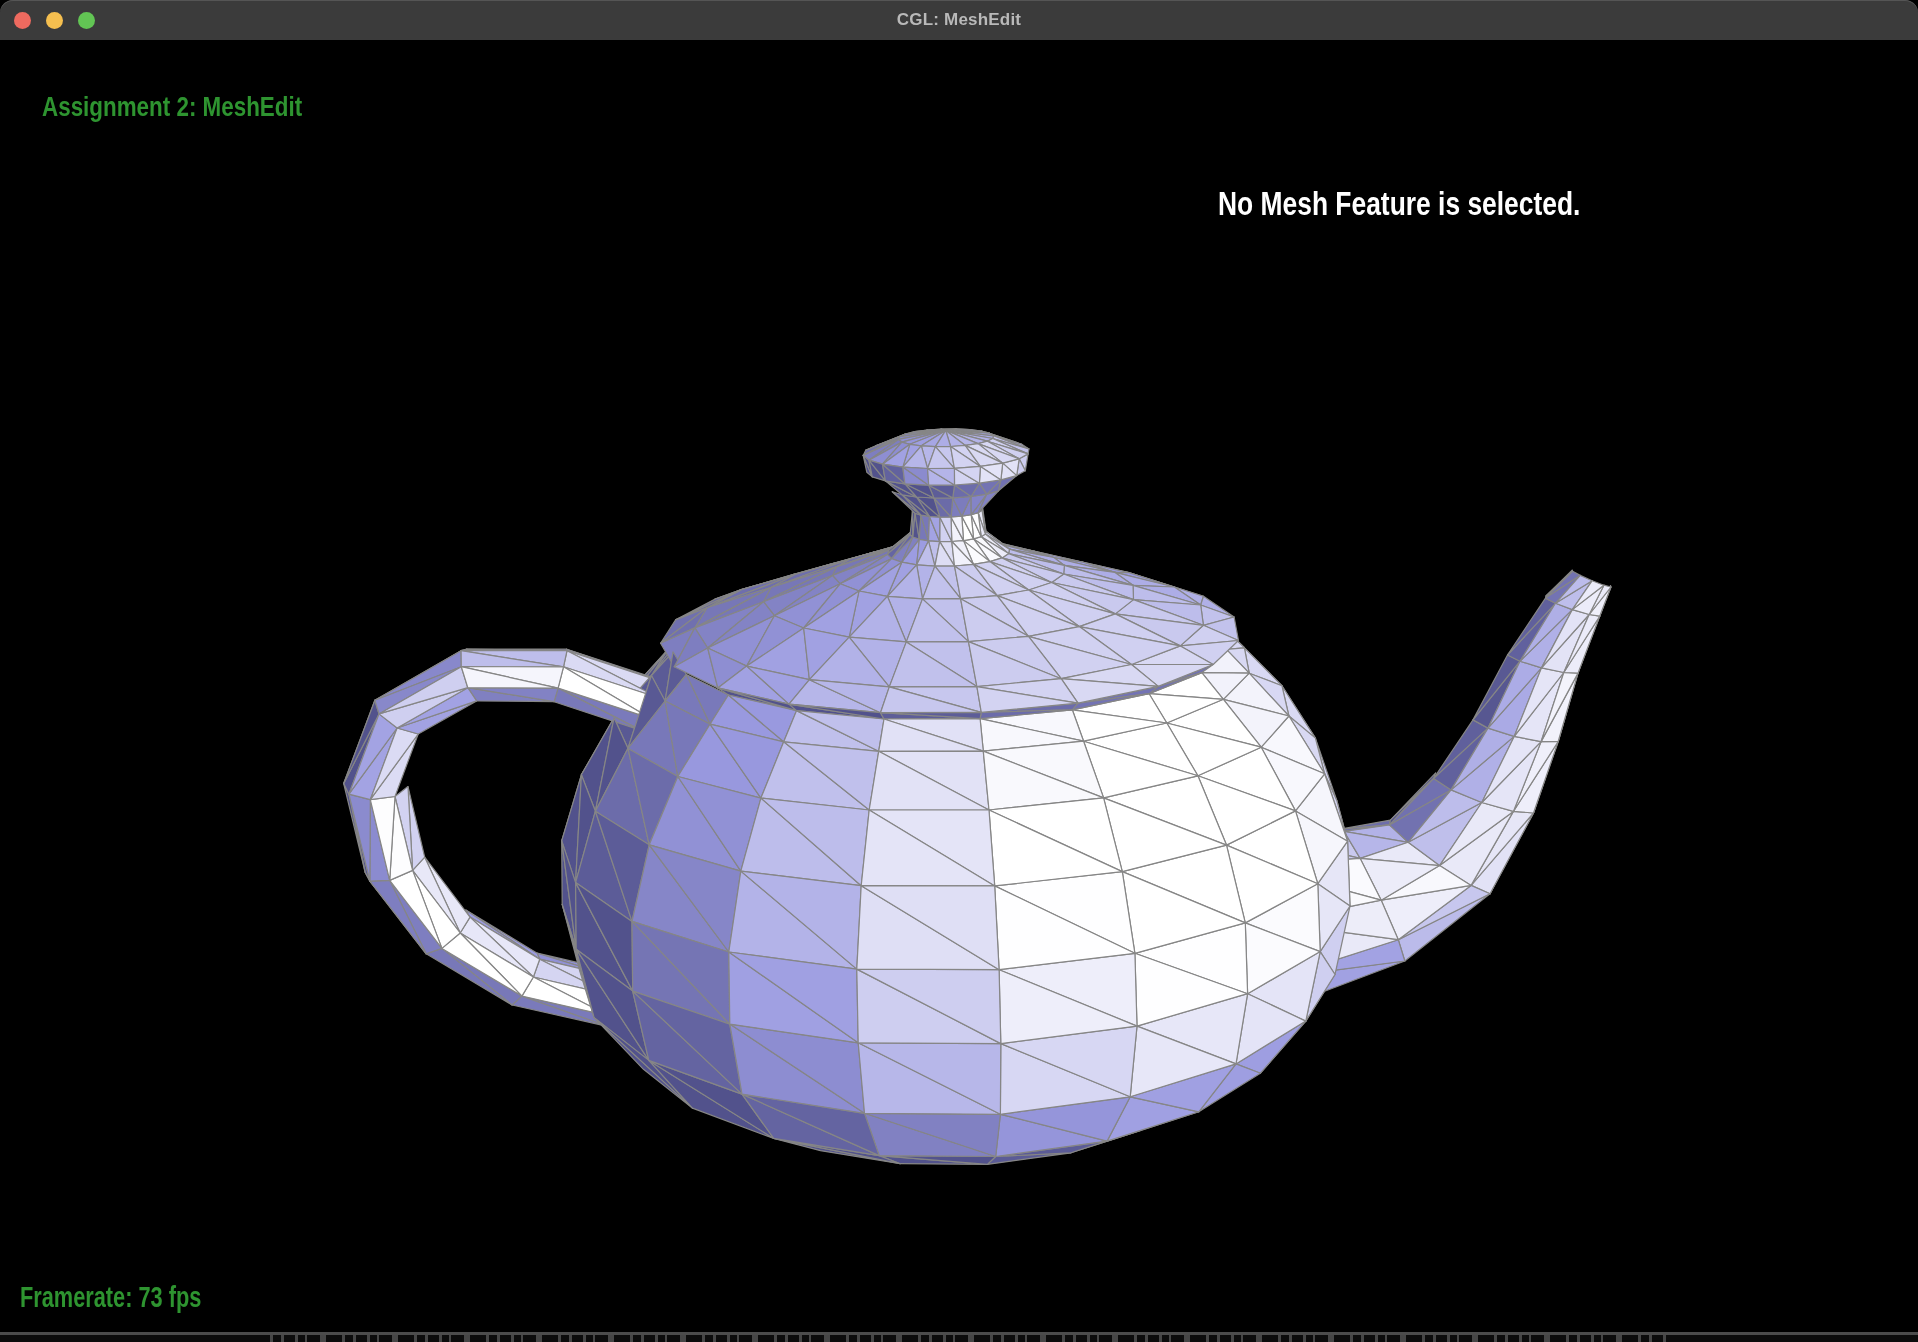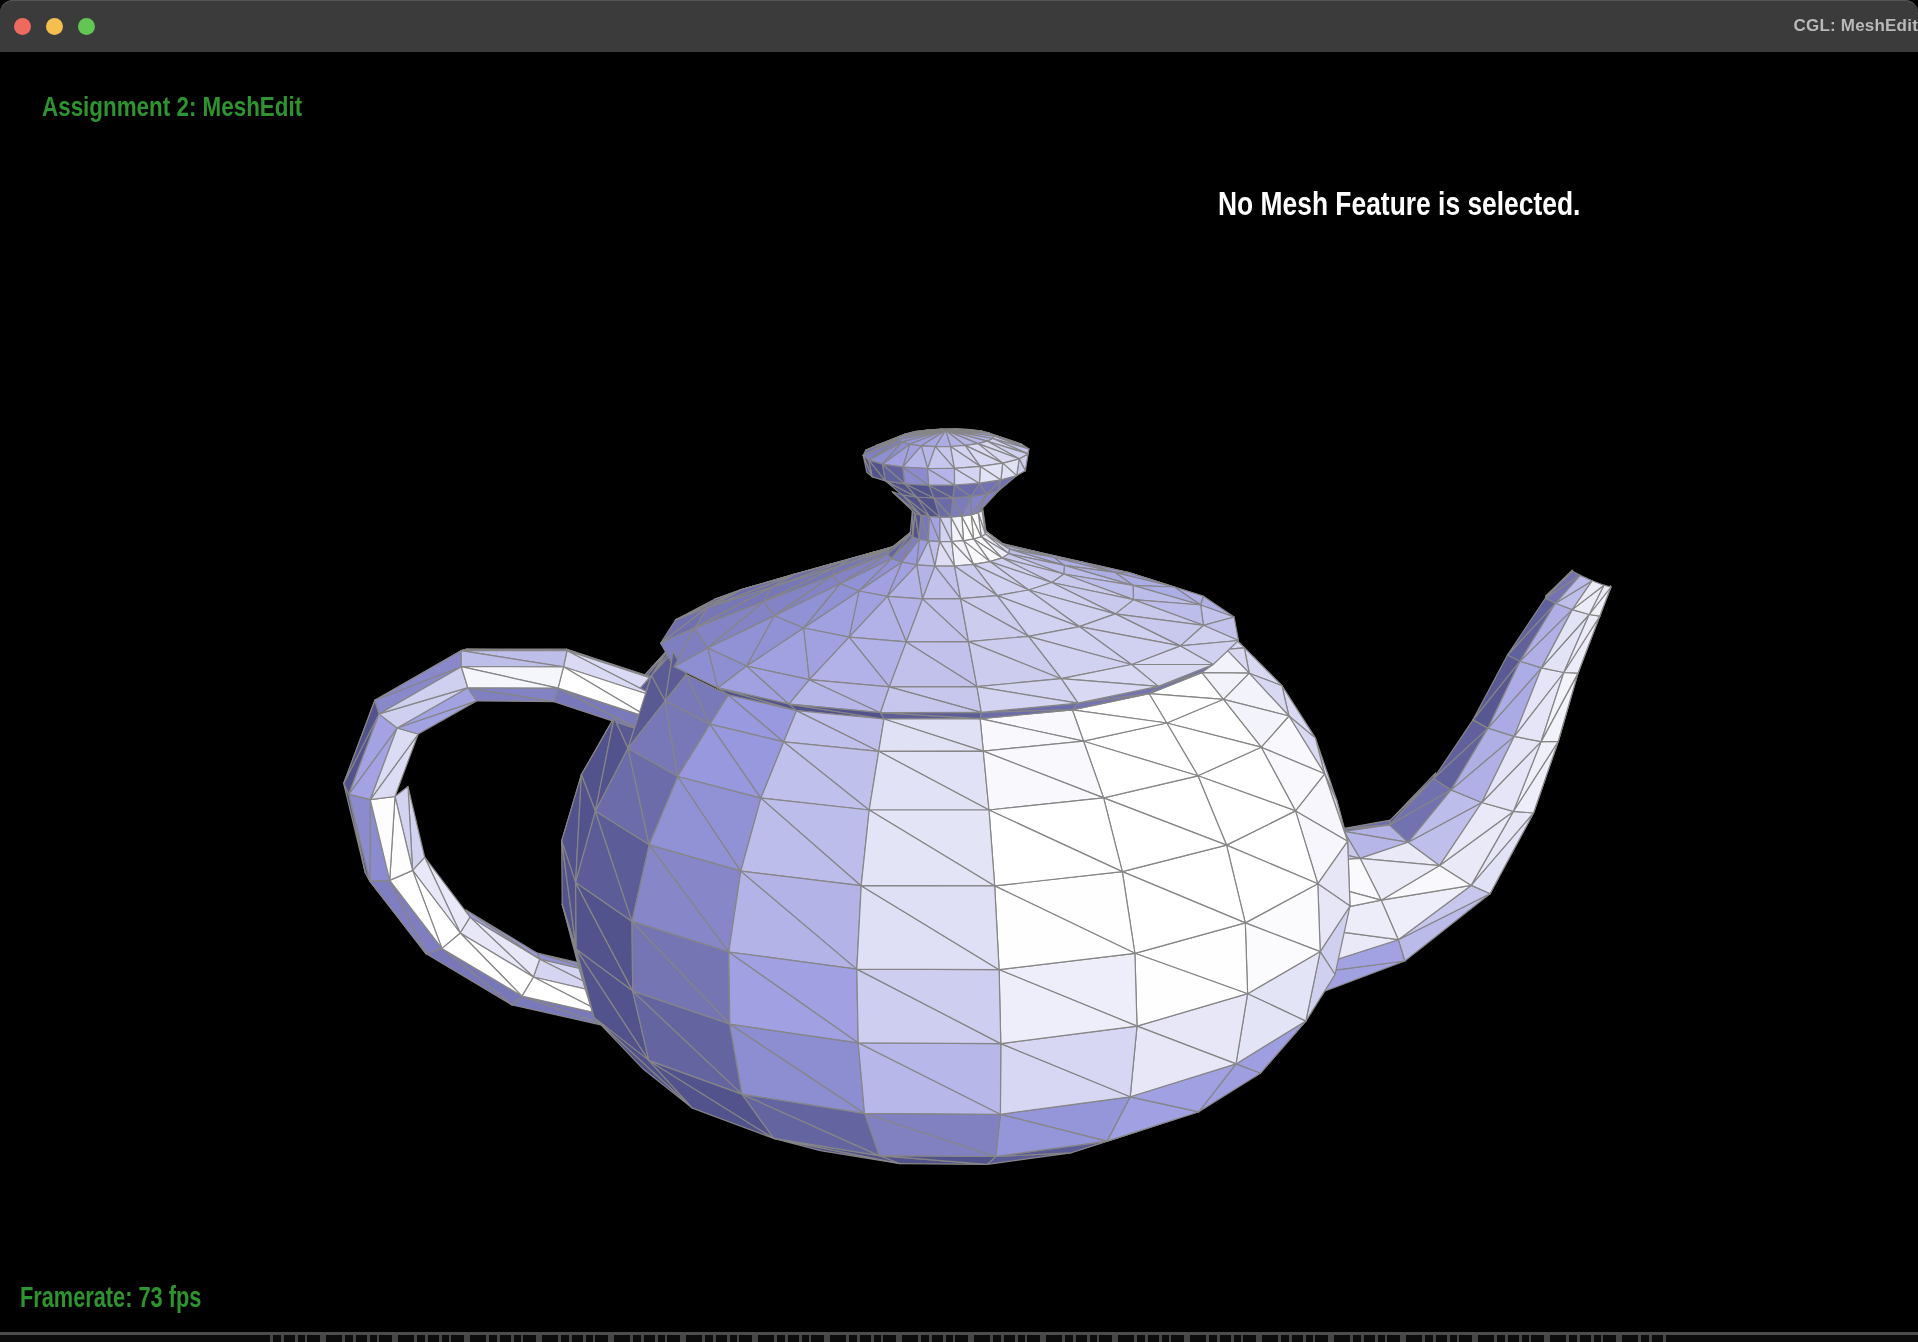--- a/index.html
+++ b/index.html
@@ -2,25 +2,25 @@
 <html><head>
 <meta charset="utf-8">
 <style>
   html,body{margin:0;padding:0;}
   body{
     width:1918px;height:1342px;position:relative;overflow:hidden;
     background:#000;font-family:"Liberation Sans",sans-serif;
   }
   
   .titlebar{
-    position:absolute;top:0;left:0;width:1918px;height:52px;
+    position:absolute;top:0;left:0;width:1918px;height:40px;
     background:var(--titlebar-bg,#3b3b3b);
     border-radius:13px 13px 0 0;
     box-shadow:inset 0 1px 0 #555;
-    display:flex;align-items:center;justify-content:flex-end;
+    display:flex;align-items:center;justify-content:center;
   }
   .window-title{
     color:var(--titlebar-text,#b9b9b9);
     font-size:17px;font-weight:bold;letter-spacing:.2px;
   }
   .traffic-lights{
     position:absolute;left:14px;top:0;height:100%;
     display:flex;align-items:center;gap:15px;
   }
   .traffic-light{width:17px;height:17px;border-radius:50%;border:none;padding:0;cursor:default;}

